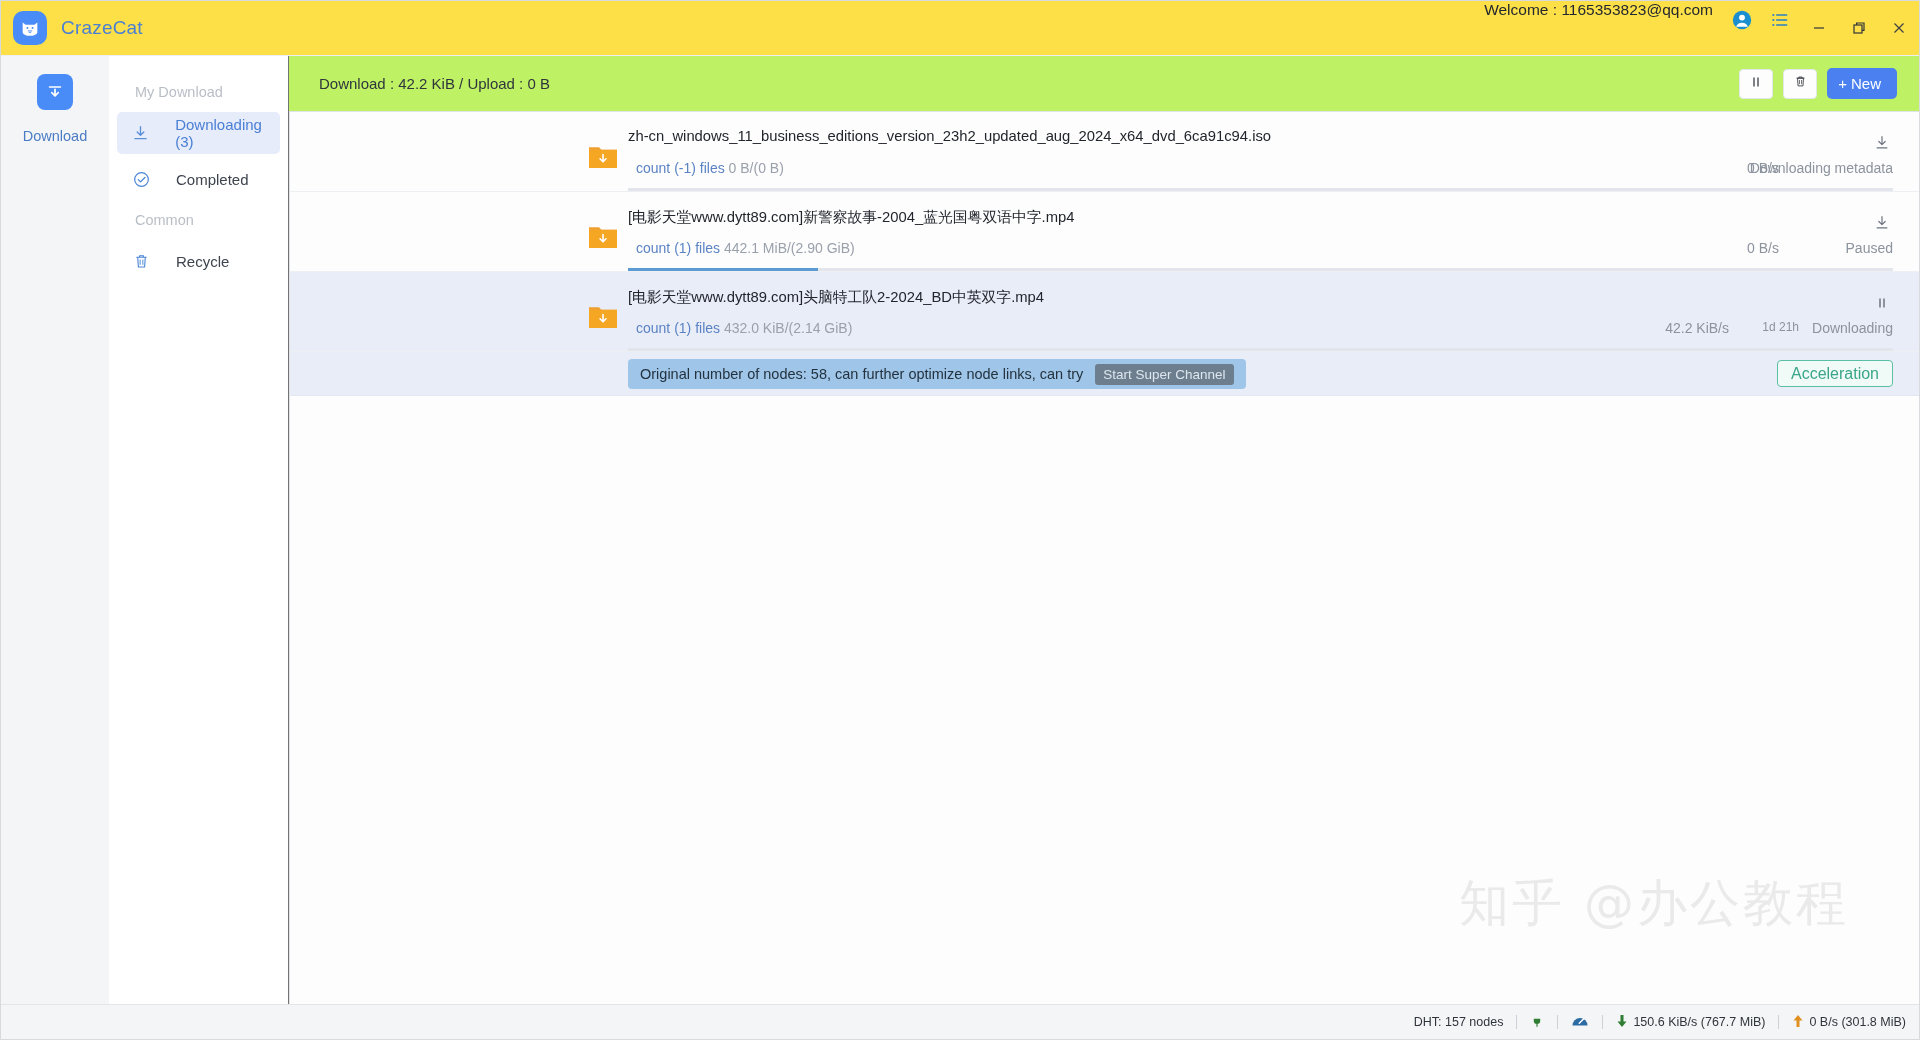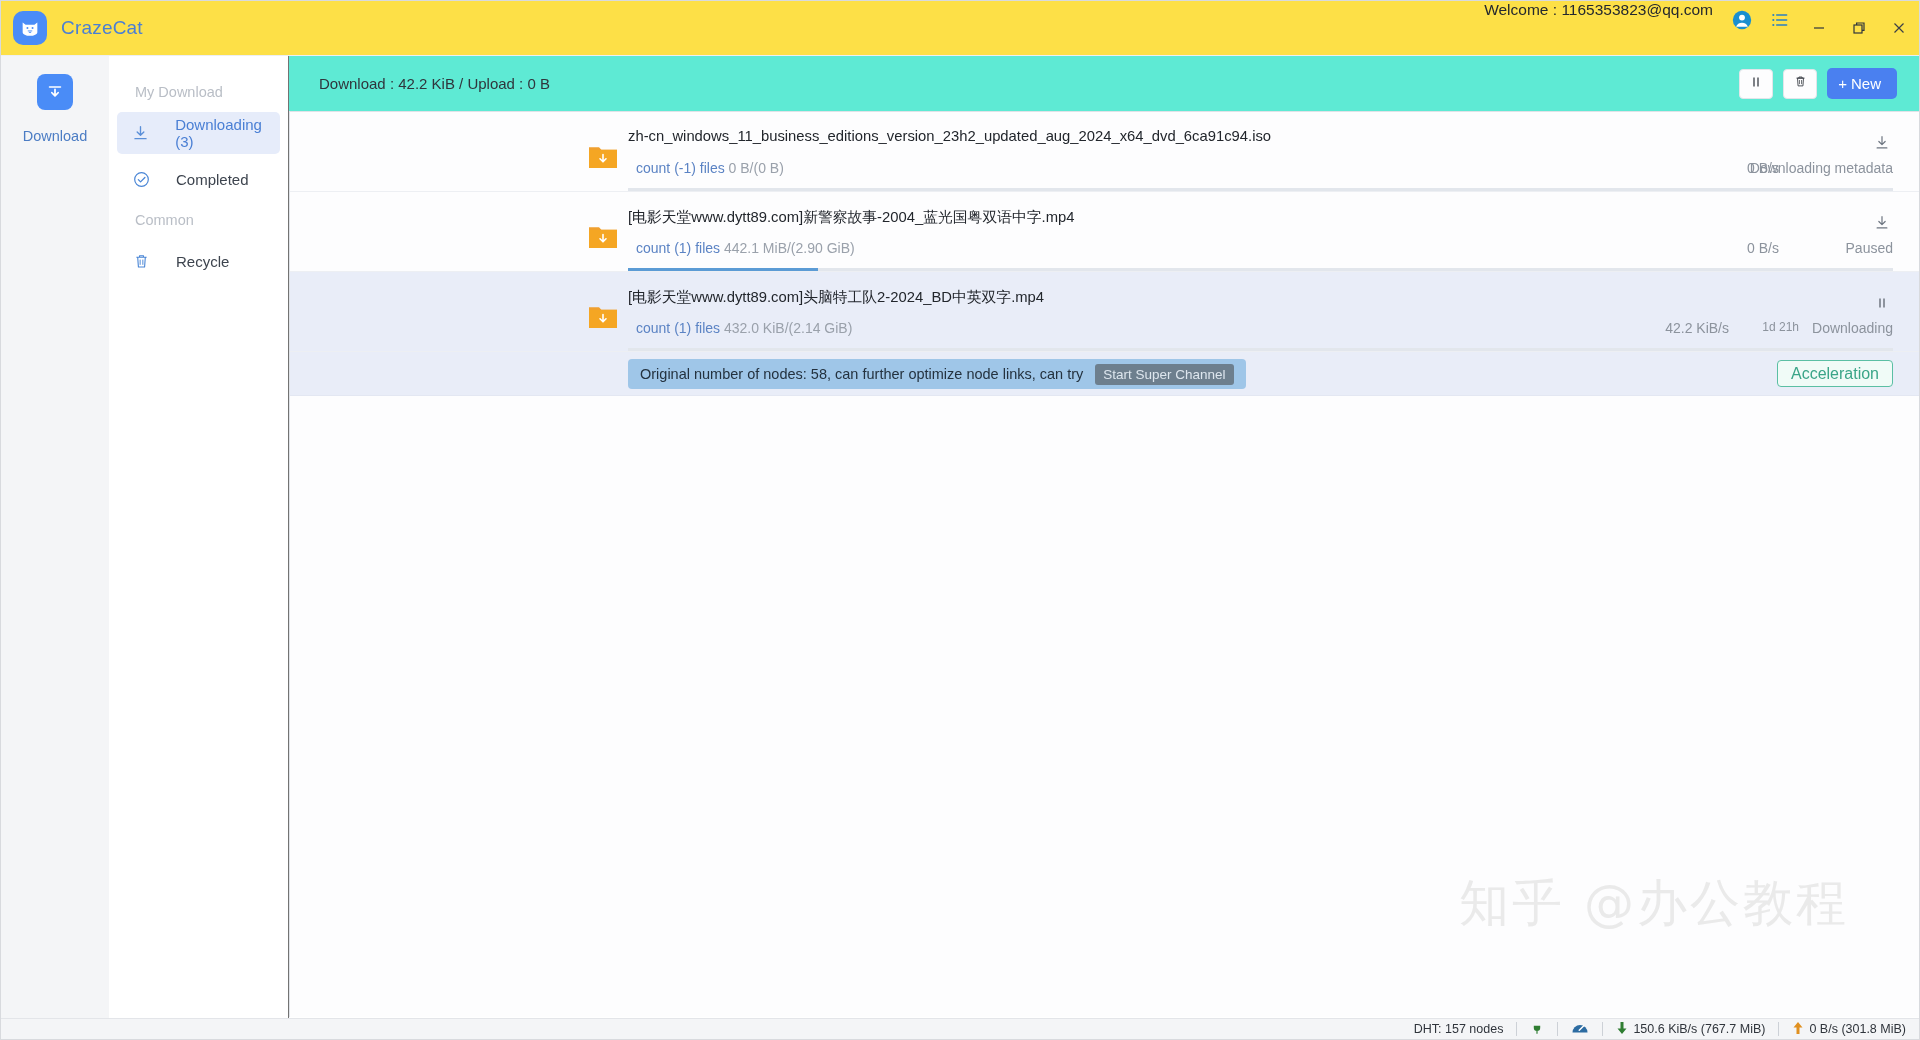--- a/index.html
+++ b/index.html
@@ -75,21 +75,21 @@
     height: 42px; margin: 4px 8px; padding-left: 14px;
     border-radius: 5px; font-size: 15px; color: #3d4busy;
     color: #3d444e;
   }
   .side-item.active { background: #e6ecfa; color: #4a7fd4; }
   .side-ico { width: 20px; height: 20px; display:flex; align-items:center; justify-content:center;}
 
   
   .main {
     position: absolute; top: 55px; left: 288px; right: 0; bottom: 22px;
-    background: #5eead4;
+    background: #bef264;
   }
   .toolbar {
     height: 55px; display: flex; align-items: center; padding: 0 22px 0 30px;
   }
   .toolbar-stats { font-size: 15px; color: #30353c; }
   .toolbar-actions { margin-left: auto; display: flex; align-items: center; gap: 10px; }
   .tbtn {
     width: 34px; height: 30px; border: 1px solid #e2e5ea; border-radius: 4px;
     background: #fdfdfe; display: flex; align-items: center; justify-content: center;
     color: #3a3f46;
@@ -173,21 +173,21 @@
   
   .watermark {
     position: absolute; right: 70px; bottom: 80px;
     font-size: 50px; color: #eaeaea; letter-spacing: 3px;
     font-family: "DejaVu Sans", sans-serif;
     pointer-events: none; user-select: none;
   }
 
   
   .statusbar {
-    position: absolute; left: 0; right: 0; bottom: 0; height: 21px;
+    position: absolute; left: 0; right: 0; bottom: 0; height: 35px;
     background: #f4f5f7; border-top: 1px solid #e3e5e9;
     display: flex; align-items: center; justify-content: flex-end;
     font-size: 12.5px; color: #30353c;
   }
   .sb-cell { display: flex; align-items: center; gap: 5px; padding: 0 13px; height: 100%; }
   .sb-sep { width: 1px; height: 14px; background: #cdd1d7; }
 </style>
 </head>
 <body>
 

